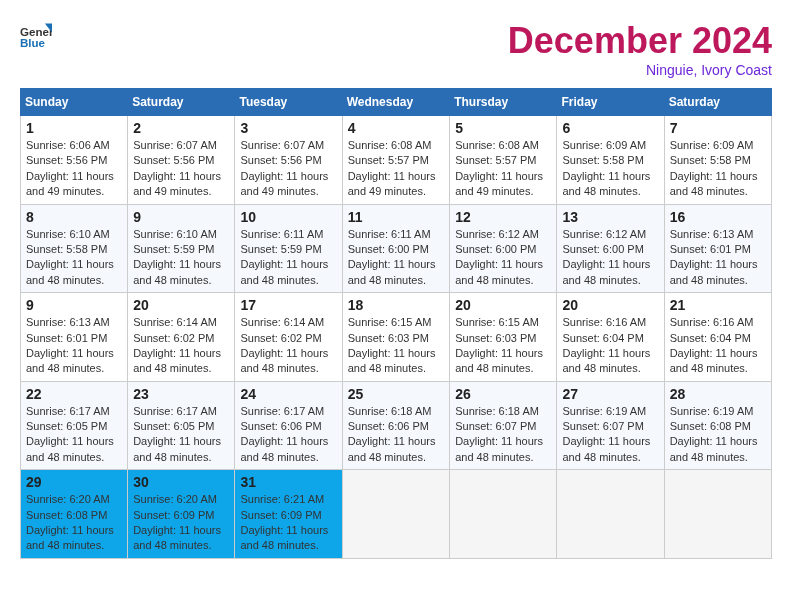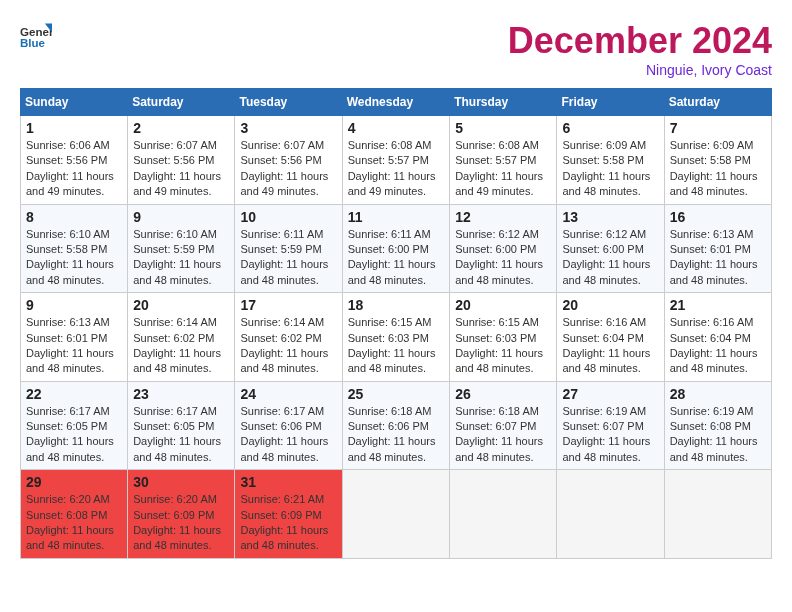--- a/index.html
+++ b/index.html
@@ -55,21 +55,21 @@
       border: 1px solid #ccc;
       vertical-align: top;
       padding: 4px 5px;
       width: 108px;
       background: #fff;
     }
     .calendar tr:nth-child(even) td {
       background: #f5f8fd;
     }
     .calendar tr:last-child td {
-      background: #ef4444;
+      background: #0ea5e9;
     }
     .day-num {
       font-size: 14px;
       font-weight: bold;
       color: #222;
       display: block;
       margin-bottom: 2px;
     }
     .day-info {
       font-size: 11px;

